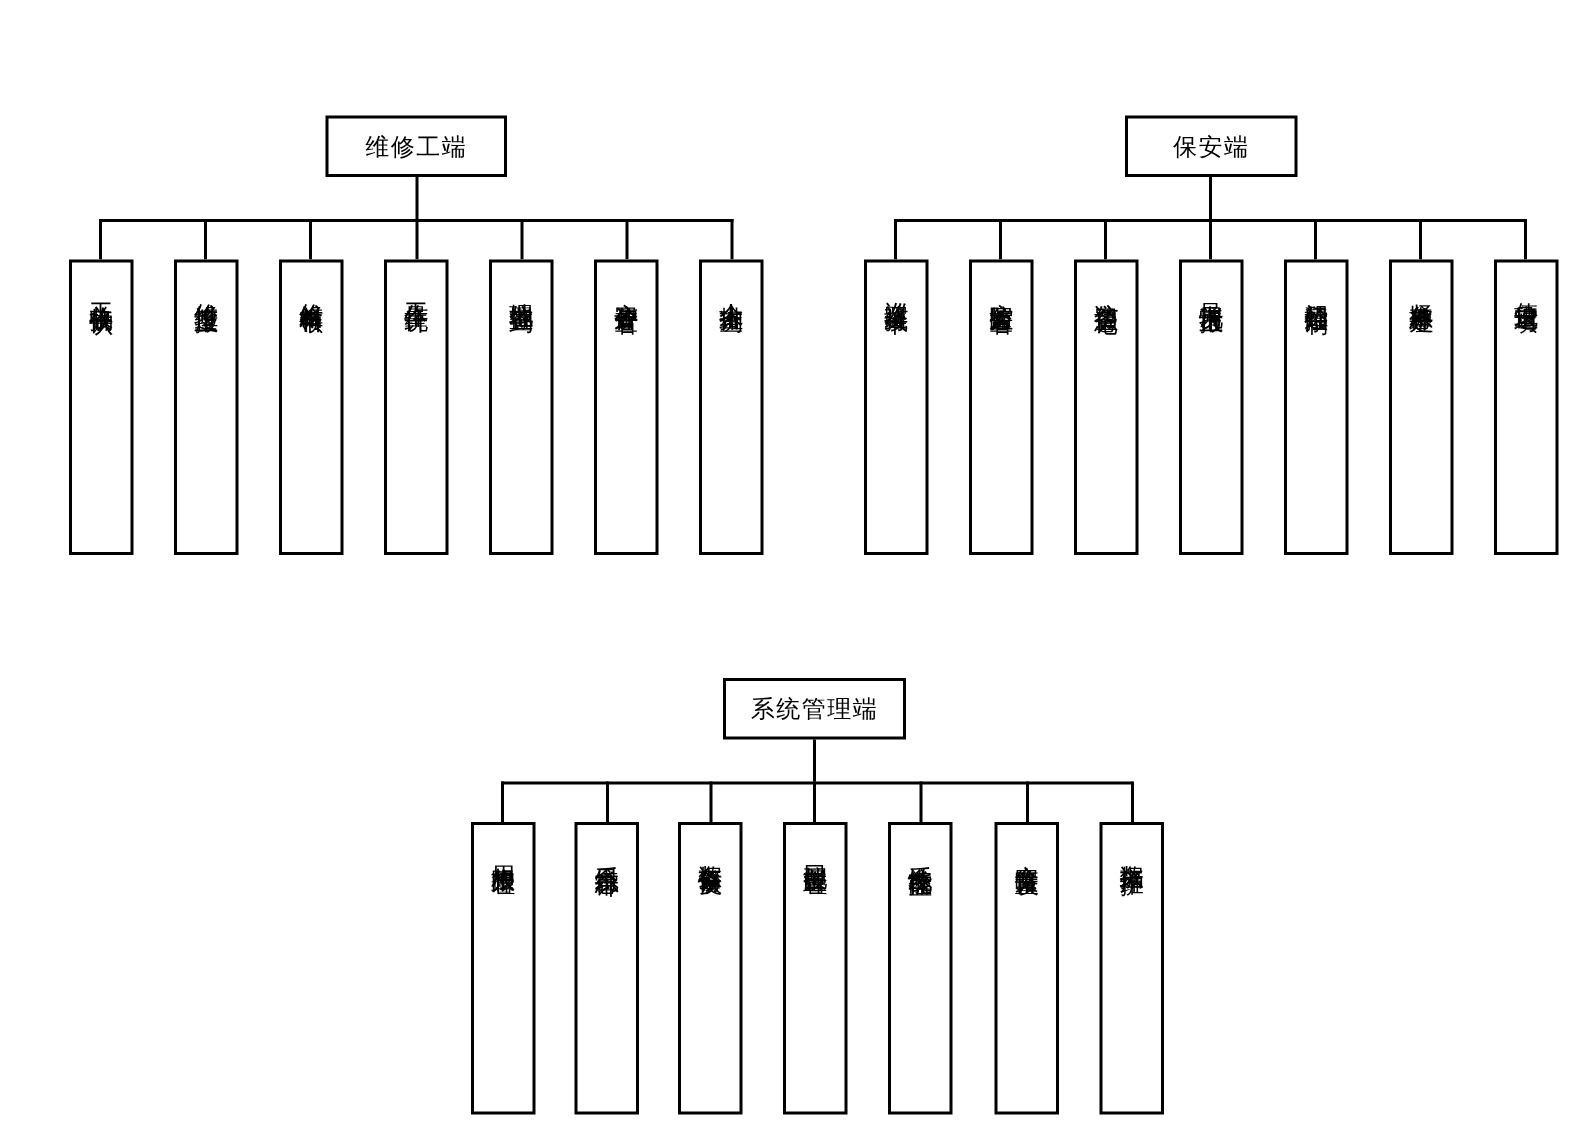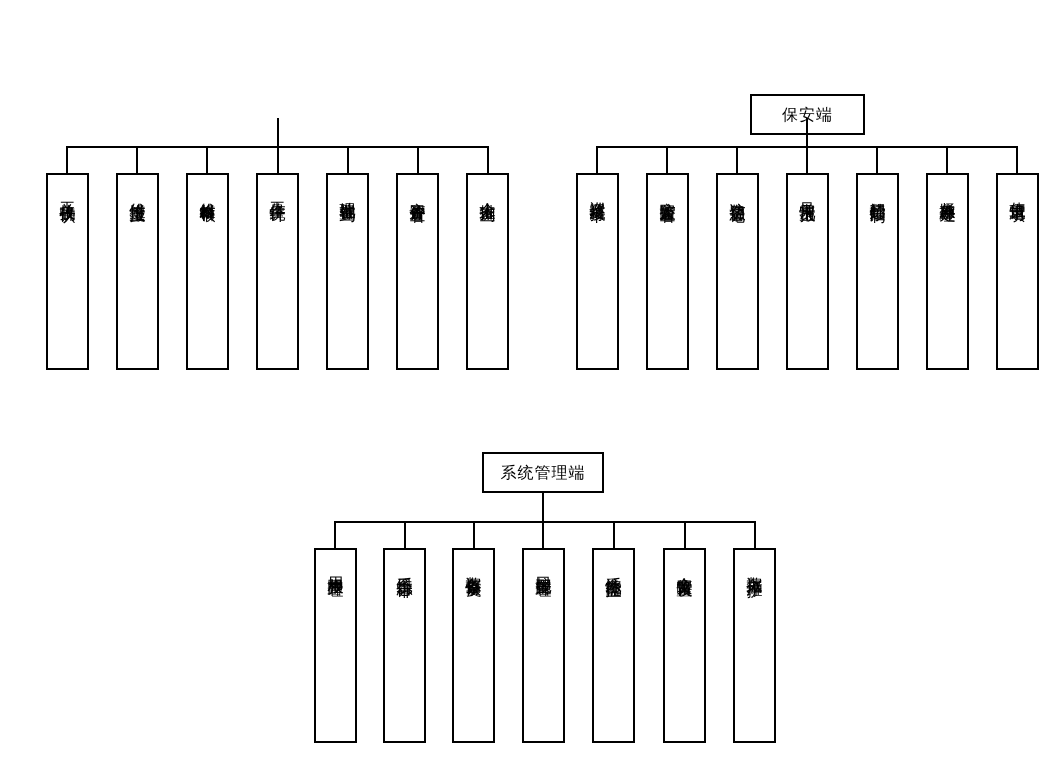--- a/index.html
+++ b/index.html
@@ -55,20 +55,21 @@
     background: #000000;
   }
   .conn-v { width: 2px; }
   .conn-h { height: 2px; }
 </style>
 </head>
 <body>
 
 <div id="diagram">
 
+  <div class="node root-node" style="left:217px; top:77px; width:121px; height:41px;">维修工端</div>
 
   <div class="conn conn-v" style="left:277px; top:118px; height:28px;"></div>
   <div class="conn conn-h" style="left:66px;  top:146px; width:423px;"></div>
 
   <div class="conn conn-v" style="left:66px;  top:146px; height:27px;"></div>
   <div class="conn conn-v" style="left:136px; top:146px; height:27px;"></div>
   <div class="conn conn-v" style="left:206px; top:146px; height:27px;"></div>
   <div class="conn conn-v" style="left:277px; top:146px; height:27px;"></div>
   <div class="conn conn-v" style="left:347px; top:146px; height:27px;"></div>
   <div class="conn conn-v" style="left:417px; top:146px; height:27px;"></div>
@@ -89,21 +90,21 @@
   <div class="node leaf-node" style="left:326px; top:173px; width:43px; height:197px;">
     <span class="leaf-label">地理位置签到</span>
   </div>
   <div class="node leaf-node" style="left:396px; top:173px; width:43px; height:197px;">
     <span class="leaf-label">客户评价查看</span>
   </div>
   <div class="node leaf-node" style="left:466px; top:173px; width:43px; height:197px;">
     <span class="leaf-label">个人排班查询</span>
   </div>
 
-  <div class="node root-node" style="left:750px; top:77px; width:115px; height:41px;margin-top:17px;">保安端</div>
+  <div class="node root-node" style="left:750px; top:77px; width:115px; height:41px;">保安端</div>
 
   <div class="conn conn-v" style="left:806px; top:118px; height:28px;"></div>
   <div class="conn conn-h" style="left:596px; top:146px; width:421px;"></div>
 
   <div class="conn conn-v" style="left:596px; top:146px; height:27px;"></div>
   <div class="conn conn-v" style="left:666px; top:146px; height:27px;"></div>
   <div class="conn conn-v" style="left:736px; top:146px; height:27px;"></div>
   <div class="conn conn-v" style="left:806px; top:146px; height:27px;"></div>
   <div class="conn conn-v" style="left:876px; top:146px; height:27px;"></div>
   <div class="conn conn-v" style="left:946px; top:146px; height:27px;"></div>

